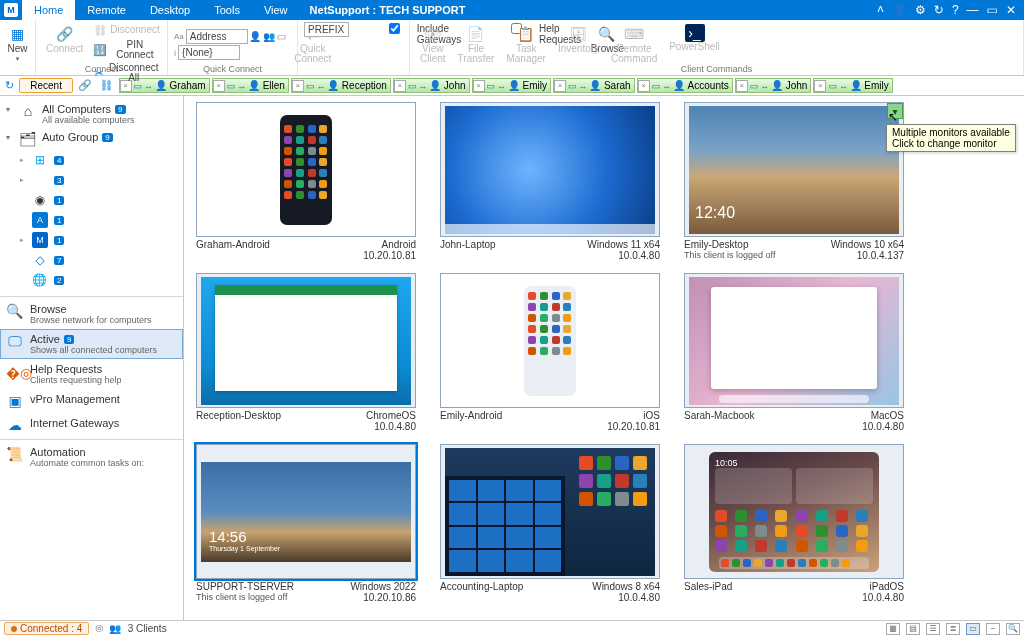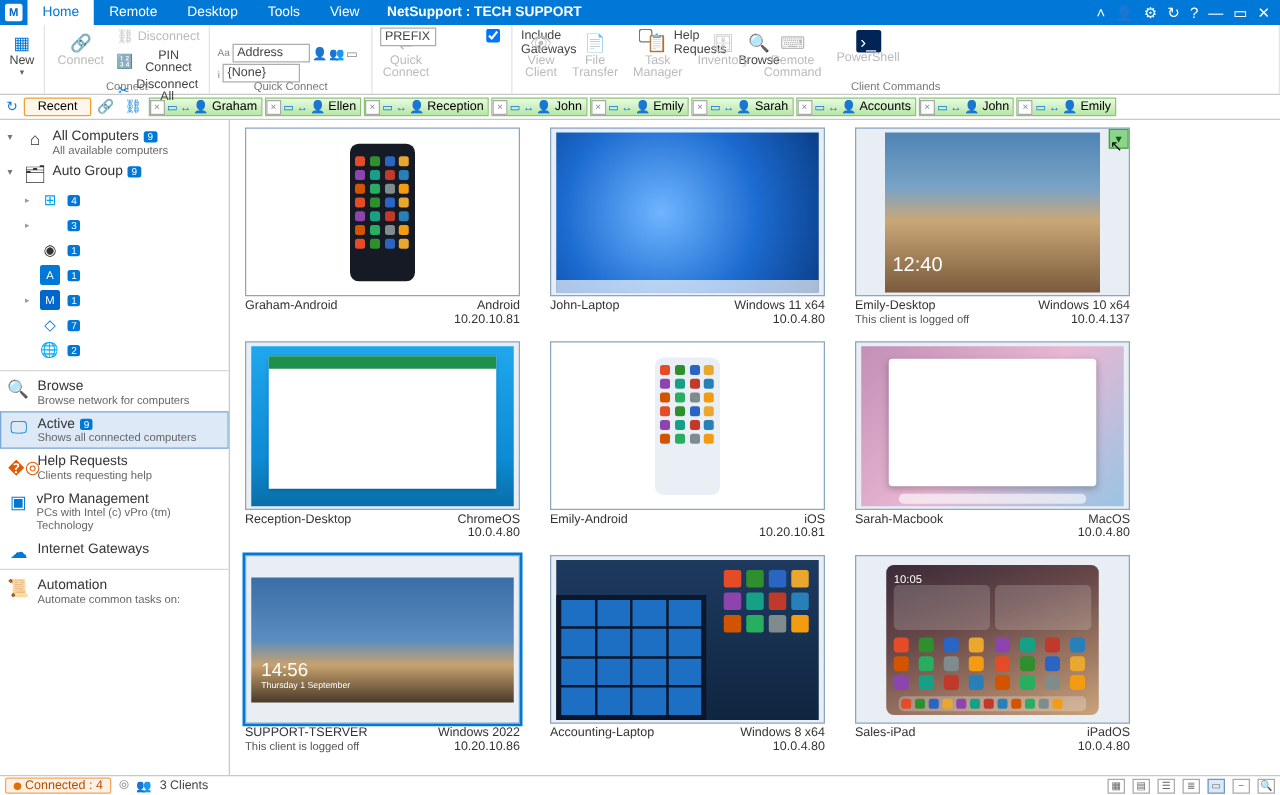--- a/index.html
+++ b/index.html
@@ -67,21 +67,21 @@
 .thumb .shot { width: 220px; height: 135px; background: #e8eef4; border: 1px solid #8aa6c1; display: flex; align-items: center; justify-content: center; position: relative; overflow: hidden; }
 .thumb.selected .shot { outline: 2px solid #0078d7; }
 .thumb .meta { display: flex; justify-content: space-between; font-size: 10px; padding-top: 2px; color: #333; }
 .thumb .meta .right { text-align: right; }
 .thumb .status { font-size: 9px; color: #555; }
 
 .mock-android { width: 52px; height: 110px; background: #151a24; border-radius: 7px; display: grid; grid-template-columns: repeat(4,1fr); gap: 3px; padding: 10px 4px 4px 4px; align-content: start; }
 .mock-android i { width: 8px; height: 8px; border-radius: 2px; }
 .mock-win11 { width: 210px; height: 128px; background: radial-gradient(circle at 40% 50%, #6fb5ff 0%, #1c6bd0 55%, #0a3e88 100%); position: relative; }
 .mock-win11::after { content: ""; position: absolute; bottom: 0; left: 0; right: 0; height: 10px; background: rgba(255,255,255,.65); }
-.mock-photo { width: 172px; height: 128px; background: linear-gradient(180deg,#4f84b4 0%, #7aa3c6 35%, #caa777 55%, #7a5a3c 100%); position: relative; color: #fff; font-size: 9px; }
+.mock-photo { width: 210px; height: 128px; background: linear-gradient(180deg,#4f84b4 0%, #7aa3c6 35%, #caa777 55%, #7a5a3c 100%); position: relative; color: #fff; font-size: 9px; }
 .mock-photo .clock { position: absolute; left: 6px; bottom: 12px; font-size: 16px; font-weight: 300; }
 .mock-chrome { width: 210px; height: 128px; background: linear-gradient(180deg,#1fa7ee 0%, #0d8bd4 70%, #0a6ea9 100%); position: relative; }
 .mock-chrome .sheet { position: absolute; top: 8px; left: 14px; right: 14px; bottom: 14px; background: #fff; box-shadow: 0 1px 4px rgba(0,0,0,.25); }
 .mock-chrome .sheet::before { content: ""; position: absolute; top: 0; left: 0; right: 0; height: 10px; background: #1f8f4c; }
 .mock-ios { width: 52px; height: 110px; background: #e9eff5; border-radius: 7px; display: grid; grid-template-columns: repeat(4,1fr); gap: 3px; padding: 6px 4px; align-content: start; }
 .mock-ios i { width: 8px; height: 8px; border-radius: 2px; }
 .mock-mac { width: 210px; height: 128px; background: linear-gradient(135deg,#c28fb6 0%, #e9b7d3 50%, #9ac4e4 100%); position: relative; }
 .mock-mac .win { position: absolute; top: 10px; left: 22px; right: 22px; bottom: 16px; background: #fff; border-radius: 3px; box-shadow: 0 2px 6px rgba(0,0,0,.25); }
 .mock-mac::after { content:""; position:absolute; bottom:2px; left:30px; right:30px; height:8px; background: rgba(255,255,255,.6); border-radius:4px;}
 .mock-beach { width: 210px; height: 100px; background: linear-gradient(180deg,#3a6ea5 0%, #5a8cc0 50%, #c7a26e 70%, #4a3a2a 100%); position: relative; color:#fff; }
@@ -162,21 +162,21 @@
         </div>
         <div class="ribbon-btn small">
           <span class="ico">✂</span>
           <span>Disconnect All</span>
         </div>
       </div>
     </div>
     <div class="ribbon-group-label">Connect</div>
   </div>
   <div class="ribbon-group" style="width:130px">
-    <div style="display:flex;gap:16px;align-items:flex-end">
+    <div style="display:flex;gap:4px;align-items:center">
       <div style="display:flex;flex-direction:column;gap:1px">
         <div style="display:flex;gap:2px;align-items:center">
           <span style="font-size:8px;color:#888">Aa</span>
           <span class="dd" style="width:62px">Address</span>
           <span style="display:flex;gap:1px">
             <span class="ico" style="font-size:10px;color:#888">👤</span>
             <span class="ico" style="font-size:10px;color:#888">👥</span>
             <span class="ico" style="font-size:10px;color:#888">▭</span>
           </span>
         </div>
@@ -402,21 +402,20 @@
       <span class="nico" style="color:#e05a00">�◎</span>
       <div>
           <div class="ntitle">Help Requests</div>
           <div class="nsub">Clients requesting help</div>
         </div>
     </div>
     <div class="navitem">
       <span class="nico">▣</span>
       <div>
           <div class="ntitle">vPro Management</div>
-          <div class="nsub">PCs with Intel (c) vPro (tm) Technology</div>
         </div>
     </div>
     <div class="navitem">
       <span class="nico">☁</span>
       <div>
           <div class="ntitle">Internet Gateways</div>
         </div>
     </div>
     <div class="hr"></div>
     <div class="navitem">
@@ -696,20 +695,24 @@
             </div>
             <div class="right">
               <div>iPadOS</div>
               <div>10.0.4.80</div>
             </div>
           </div>
         </div>
       </div>
 
     <div class="cursor-ptr" style="top:14px; left:704px;">↖</div>
+    <div class="tooltip" style="top:28px; left:702px;">
+      <div>Multiple monitors available</div>
+      <div>Click to change monitor</div>
+    </div>
   </div>
 </div>
 
 <div class="statusbar">
   <span class="led">
       <i></i>
       <span>Connected : 4</span>
     </span>
   <span style="color:#888">⦾</span>
   <span style="color:#0078d7">👥</span>

